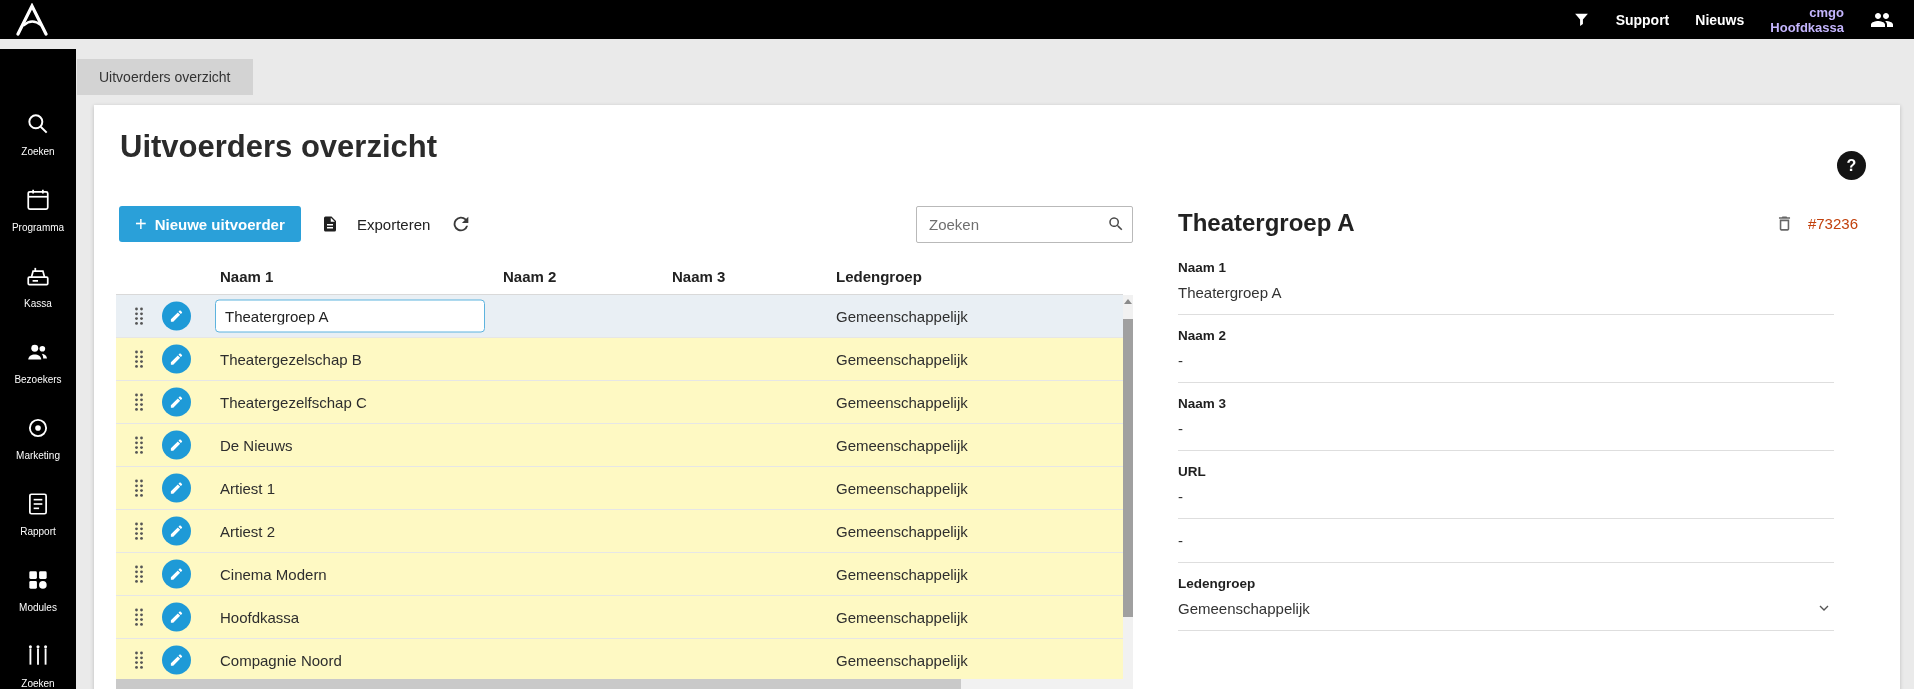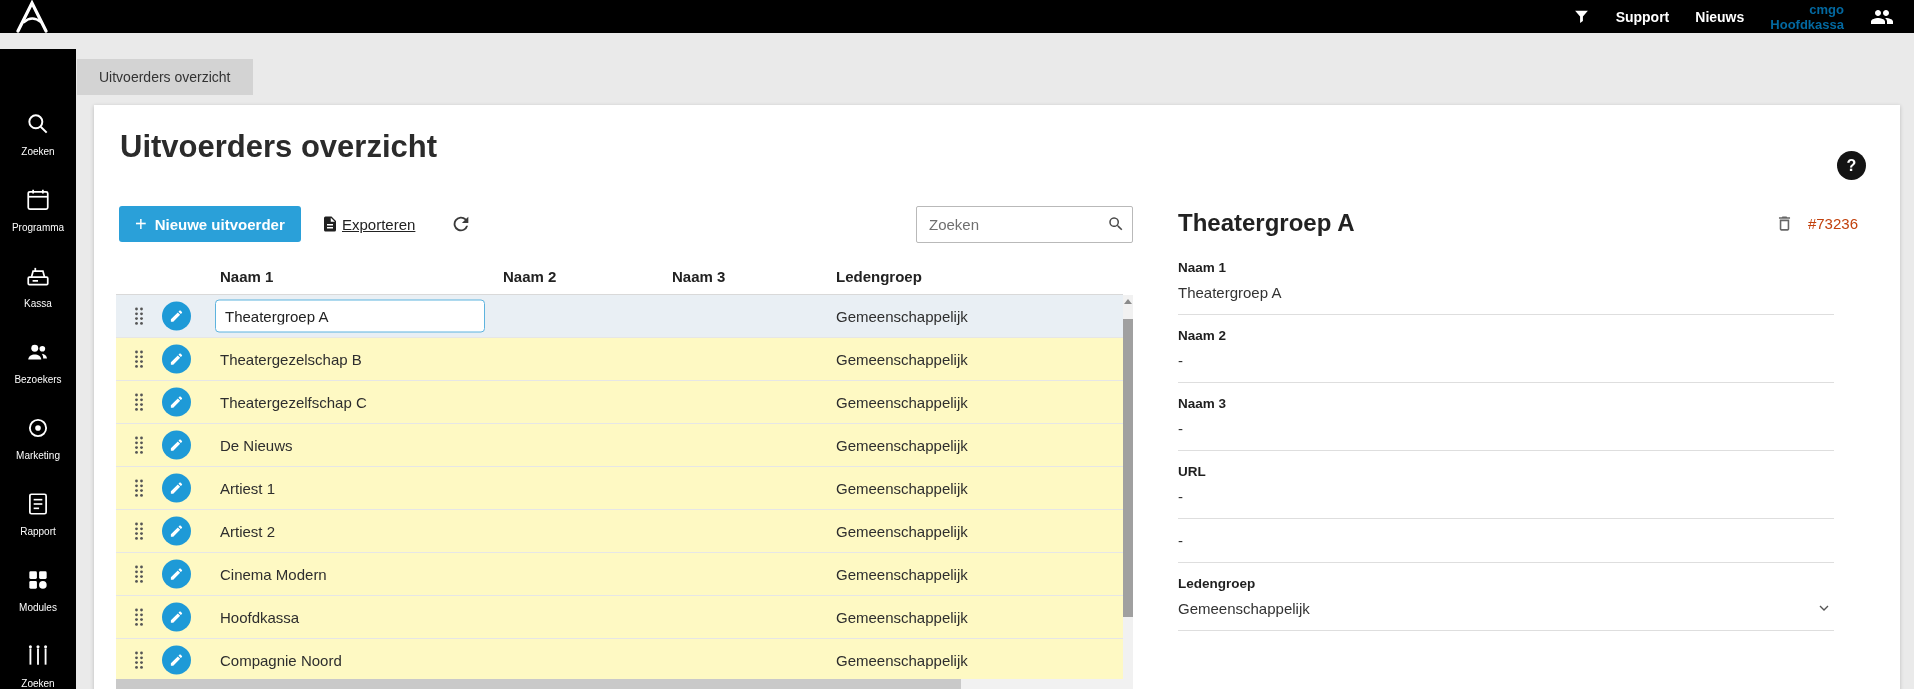--- a/index.html
+++ b/index.html
@@ -1,43 +1,43 @@
 <!DOCTYPE html>
 <html><head>
 <meta charset="utf-8">
 <style>
   * { margin:0; padding:0; box-sizing:border-box; }
   html,body { width:1914px; height:689px; overflow:hidden; }
   body { position:relative; font-family:"Liberation Sans","DejaVu Sans",sans-serif; background:#eaeaea; }
 
   
-  .topbar { position:absolute; left:0; top:0; right:0; height:33px; background:#000; display:flex; align-items:center; padding:0 20px 0 14px; z-index:5; }
+  .topbar { position:absolute; left:0; top:0; right:0; height:39px; background:#000; display:flex; align-items:center; padding:0 20px 0 14px; z-index:5; }
   .logo { cursor:pointer; display:flex; align-items:center; }
   .topbar-right { margin-left:auto; display:flex; align-items:center; gap:26px; }
   .tb-icon { display:flex; align-items:center; cursor:pointer; }
   .tb-link { color:#fff; font-size:14px; font-weight:600; cursor:pointer; }
-  .account { color:#0369a1; text-align:right; font-size:13px; line-height:15px; font-weight:600; cursor:pointer; }
+  .account { color:#c4b5fd; text-align:right; font-size:13px; line-height:15px; font-weight:600; cursor:pointer; }
 
   
   .sidebar { position:absolute; left:0; top:49px; bottom:0; width:76px; background:#000; display:flex; flex-direction:column; align-items:center; padding-top:62px; gap:30px; }
   .side-item { display:flex; flex-direction:column; align-items:center; gap:5px; width:100%; cursor:pointer; }
   .side-label { color:#fdfdfd; font-size:10px; }
 
   
   .main { position:absolute; left:76px; top:49px; right:0; bottom:0; background:#eaeaea; }
   .tab { position:absolute; left:1px; top:10px; height:36px; line-height:36px; padding:0 22px; background:#d3d3d3; color:#333; font-size:14px; cursor:pointer; }
   .card { position:absolute; left:18px; top:56px; right:14px; bottom:-8px; background:#fff; box-shadow:0 1px 4px rgba(0,0,0,.2); overflow:hidden; }
 
   .page-title { position:absolute; left:26px; top:24px; font-size:31px; font-weight:600; color:#2b2b2b; }
   .help { position:absolute; left:1743px; top:46px; width:29px; height:29px; border-radius:50%; background:#141414; color:#fff; font-weight:700; font-size:16px; display:flex; align-items:center; justify-content:center; cursor:pointer; }
 
   
   .btn-primary { position:absolute; left:25px; top:101px; height:36px; padding:0 16px; background:#2aa0d9; border:none; border-radius:3px; color:#fff; font-size:15px; font-weight:600; display:flex; align-items:center; gap:8px; cursor:pointer; font-family:inherit; }
   .plus { font-size:20px; font-weight:400; line-height:1; }
-  .export { position:absolute; left:227px; top:101px; height:36px; display:flex; align-items:center; gap:3px; font-size:15px; color:#222; cursor:pointer;text-decoration:underline; }
+  .export { position:absolute; left:227px; top:101px; height:36px; display:flex; align-items:center; gap:18px; font-size:15px; color:#222; cursor:pointer; }
   .refresh { position:absolute; left:352px; top:104px; width:30px; height:30px; display:flex; align-items:center; justify-content:center; cursor:pointer; }
   .searchbox { position:absolute; left:822px; top:101px; width:217px; height:37px; }
   .searchbox input { width:100%; height:100%; border:1px solid #b9b9b9; border-radius:2px; padding:0 34px 0 12px; font-size:15px; font-family:inherit; color:#333; outline:none; }
   .searchbox input::placeholder { color:#6f6f6f; }
   .searchbox .mag { position:absolute; right:8px; top:9px; cursor:pointer; }
 
   
   .table-area { position:absolute; left:22px; top:161px; width:1007px; }
   .thead { position:relative; height:29px; border-bottom:1px solid #d9d9d9; }
   .thead span { position:absolute; top:2px; font-size:15px; font-weight:700; color:#222; }

